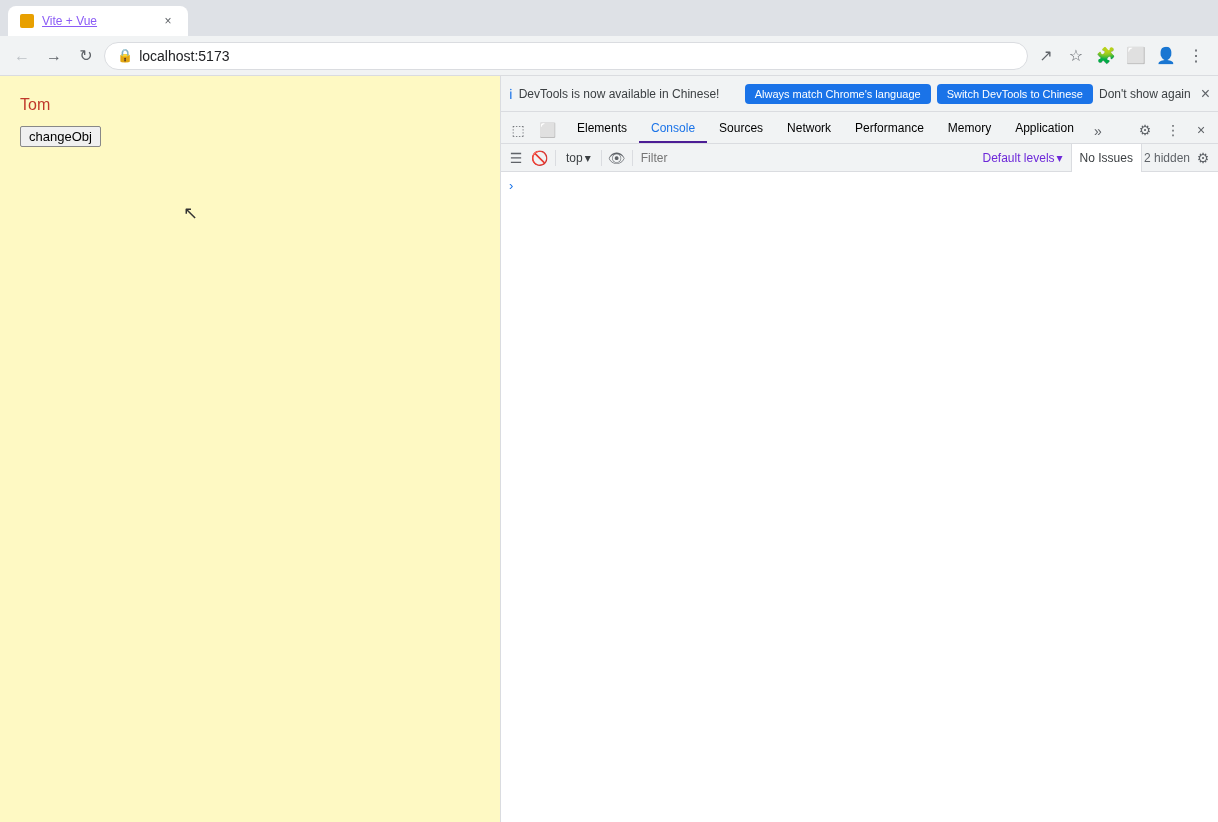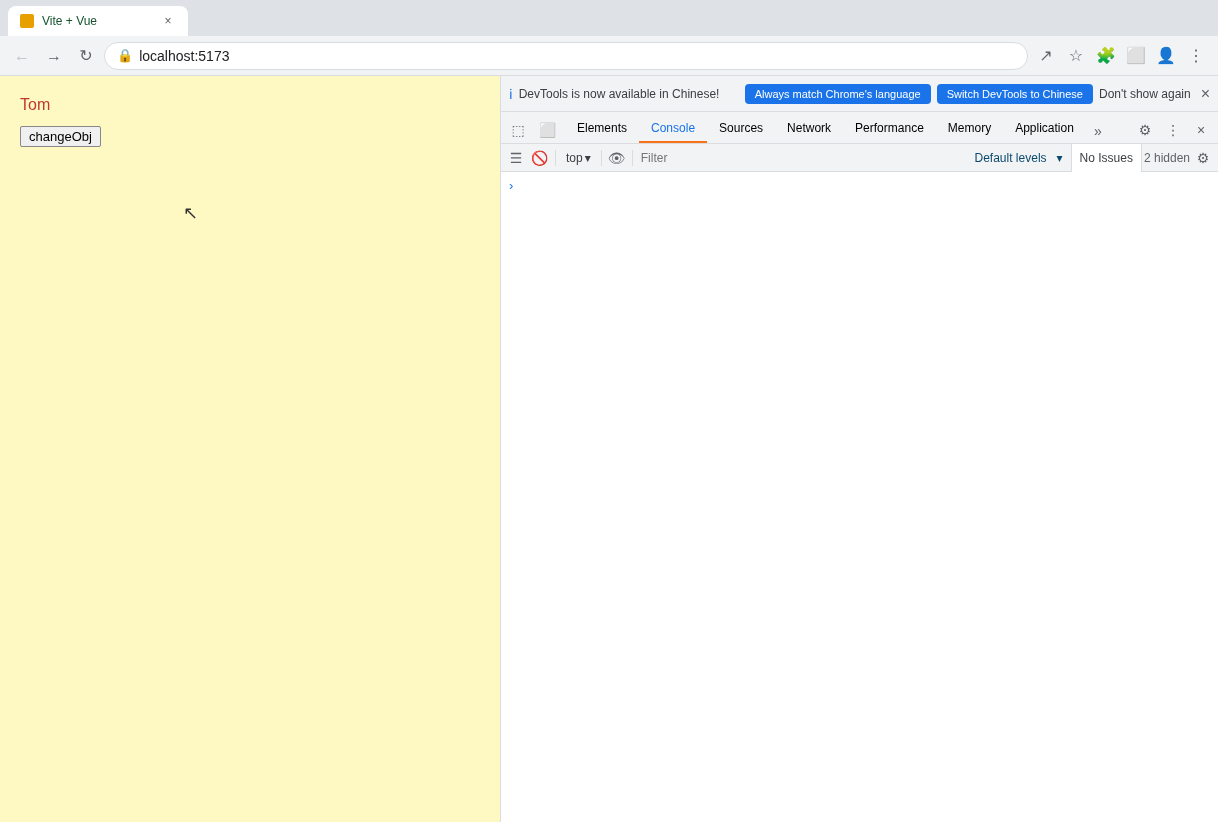--- a/index.html
+++ b/index.html
@@ -6,21 +6,21 @@
     body { font-family: -apple-system, BlinkMacSystemFont, 'Segoe UI', Arial, sans-serif; background: #f1f3f4; width: 1218px; height: 822px; overflow: hidden; }
 
     
     .browser-frame { width: 1218px; height: 822px; display: flex; flex-direction: column; background: #dee1e6; }
 
     
     .tab-bar { height: 36px; background: #dee1e6; display: flex; align-items: flex-end; padding: 0 8px; }
     .tab { height: 30px; min-width: 180px; max-width: 240px; background: #f1f3f4; border-radius: 8px 8px 0 0; display: flex; align-items: center; padding: 0 12px; font-size: 13px; color: #3c4043; gap: 8px; position: relative; }
     .tab.active { background: #ffffff; }
     .tab-favicon { width: 14px; height: 14px; background: #e8a000; border-radius: 2px; flex-shrink: 0; }
-    .tab-title { font-size: 12px; color: #14532d; flex: 1; overflow: hidden; text-overflow: ellipsis; white-space: nowrap; }
+    .tab-title { font-size: 12px; color: #8b5cf6; flex: 1; overflow: hidden; text-overflow: ellipsis; white-space: nowrap; text-decoration: underline; }
     .tab-close { width: 16px; height: 16px; border-radius: 50%; display: flex; align-items: center; justify-content: center; font-size: 12px; color: #5f6368; cursor: pointer; }
 
     
     .toolbar { height: 40px; background: #f1f3f4; display: flex; align-items: center; padding: 0 8px; gap: 4px; border-bottom: 1px solid #dadce0; }
     .nav-btn { width: 28px; height: 28px; border-radius: 50%; display: flex; align-items: center; justify-content: center; color: #5f6368; cursor: pointer; font-size: 16px; background: none; border: none; }
     .nav-btn.disabled { color: #bdc1c6; cursor: default; }
     .address-bar { flex: 1; height: 28px; background: #ffffff; border-radius: 14px; display: flex; align-items: center; padding: 0 12px; gap: 6px; font-size: 13px; color: #202124; border: 1px solid #dadce0; }
     .lock-icon { color: #5f6368; font-size: 13px; }
     .address-text { color: #202124; font-size: 14px; }
     .toolbar-actions { display: flex; align-items: center; gap: 2px; }
@@ -46,30 +46,30 @@
     .notif-btn-blue-outline { background: #1a73e8; color: #fff; border: none; border-radius: 4px; padding: 4px 10px; font-size: 11px; cursor: pointer; white-space: nowrap; }
     .notif-dont-show { color: #3c4043; font-size: 12px; cursor: pointer; white-space: nowrap; }
     .notif-close { color: #5f6368; font-size: 16px; cursor: pointer; margin-left: 4px; }
 
     
     .devtools-tabs { height: 32px; background: #f1f3f4; display: flex; align-items: flex-end; border-bottom: 1px solid #dadce0; position: relative; }
     .devtools-tab-icons { display: flex; align-items: center; padding: 0 4px; gap: 4px; }
     .dt-icon-btn { width: 26px; height: 26px; display: flex; align-items: center; justify-content: center; color: #5f6368; font-size: 14px; cursor: pointer; border-radius: 4px; }
     .dt-tabs { display: flex; align-items: flex-end; flex: 1; }
     .dt-tab { height: 28px; padding: 0 12px; display: flex; align-items: center; font-size: 12px; color: #000000; cursor: pointer; border-bottom: 2px solid transparent; }
-    .dt-tab.active { color: #1a73e8; border-bottom: 2px solid #f97316; }
+    .dt-tab.active { color: #1a73e8; border-bottom: 2px solid #4c1d95; }
     .dt-tab-overflow { width: 24px; height: 24px; display: flex; align-items: center; justify-content: center; color: #5f6368; font-size: 14px; cursor: pointer; }
 
     
     .console-toolbar { height: 28px; background: #f1f3f4; border-bottom: 1px solid #dadce0; display: flex; align-items: center; padding: 0 4px; gap: 2px; }
     .ct-icon { width: 22px; height: 22px; display: flex; align-items: center; justify-content: center; color: #5f6368; font-size: 14px; cursor: pointer; border-radius: 3px; }
     .ct-divider { width: 1px; height: 16px; background: #dadce0; margin: 0 2px; }
     .ct-top-selector { display: flex; align-items: flex-start; background: none; border: none; font-size: 12px; color: #3c4043; cursor: pointer; gap: 2px; padding: 2px 6px; border-radius: 3px; }
     .filter-input { flex: 1; height: 22px; background: transparent; border: none; font-size: 12px; color: #3c4043; outline: none; padding: 0 4px; }
-    .ct-levels { display: flex; align-items: center; background: none; border: none; font-size: 12px; color: #0c4a6e; cursor: pointer; gap: 10px; padding: 2px 6px; border-radius: 3px; white-space: nowrap; }
+    .ct-levels { display: flex; align-items: center; background: none; border: none; font-size: 12px; color: #6d28d9; cursor: pointer; gap: 2px; padding: 2px 6px; border-radius: 3px; white-space: nowrap; }
     .ct-no-issues { font-size: 12px; color: #3c4043; padding: 10px 8px; background: #fff; border: 1px solid #dadce0; border-radius: 3px; white-space: nowrap; }
     .ct-hidden { font-size: 12px; color: #5f6368; white-space: nowrap; }
     .ct-settings { width: 22px; height: 22px; display: flex; align-items: center; justify-content: center; color: #5f6368; font-size: 14px; cursor: pointer; }
 
     
     .console-body { flex: 1; background: #ffffff; overflow: auto; padding: 4px 0; }
     .console-prompt { display: flex; align-items: flex-start; padding: 2px 8px; }
     .console-arrow { color: #1a73e8; font-size: 13px; margin-right: 4px; cursor: pointer; }
 
     

